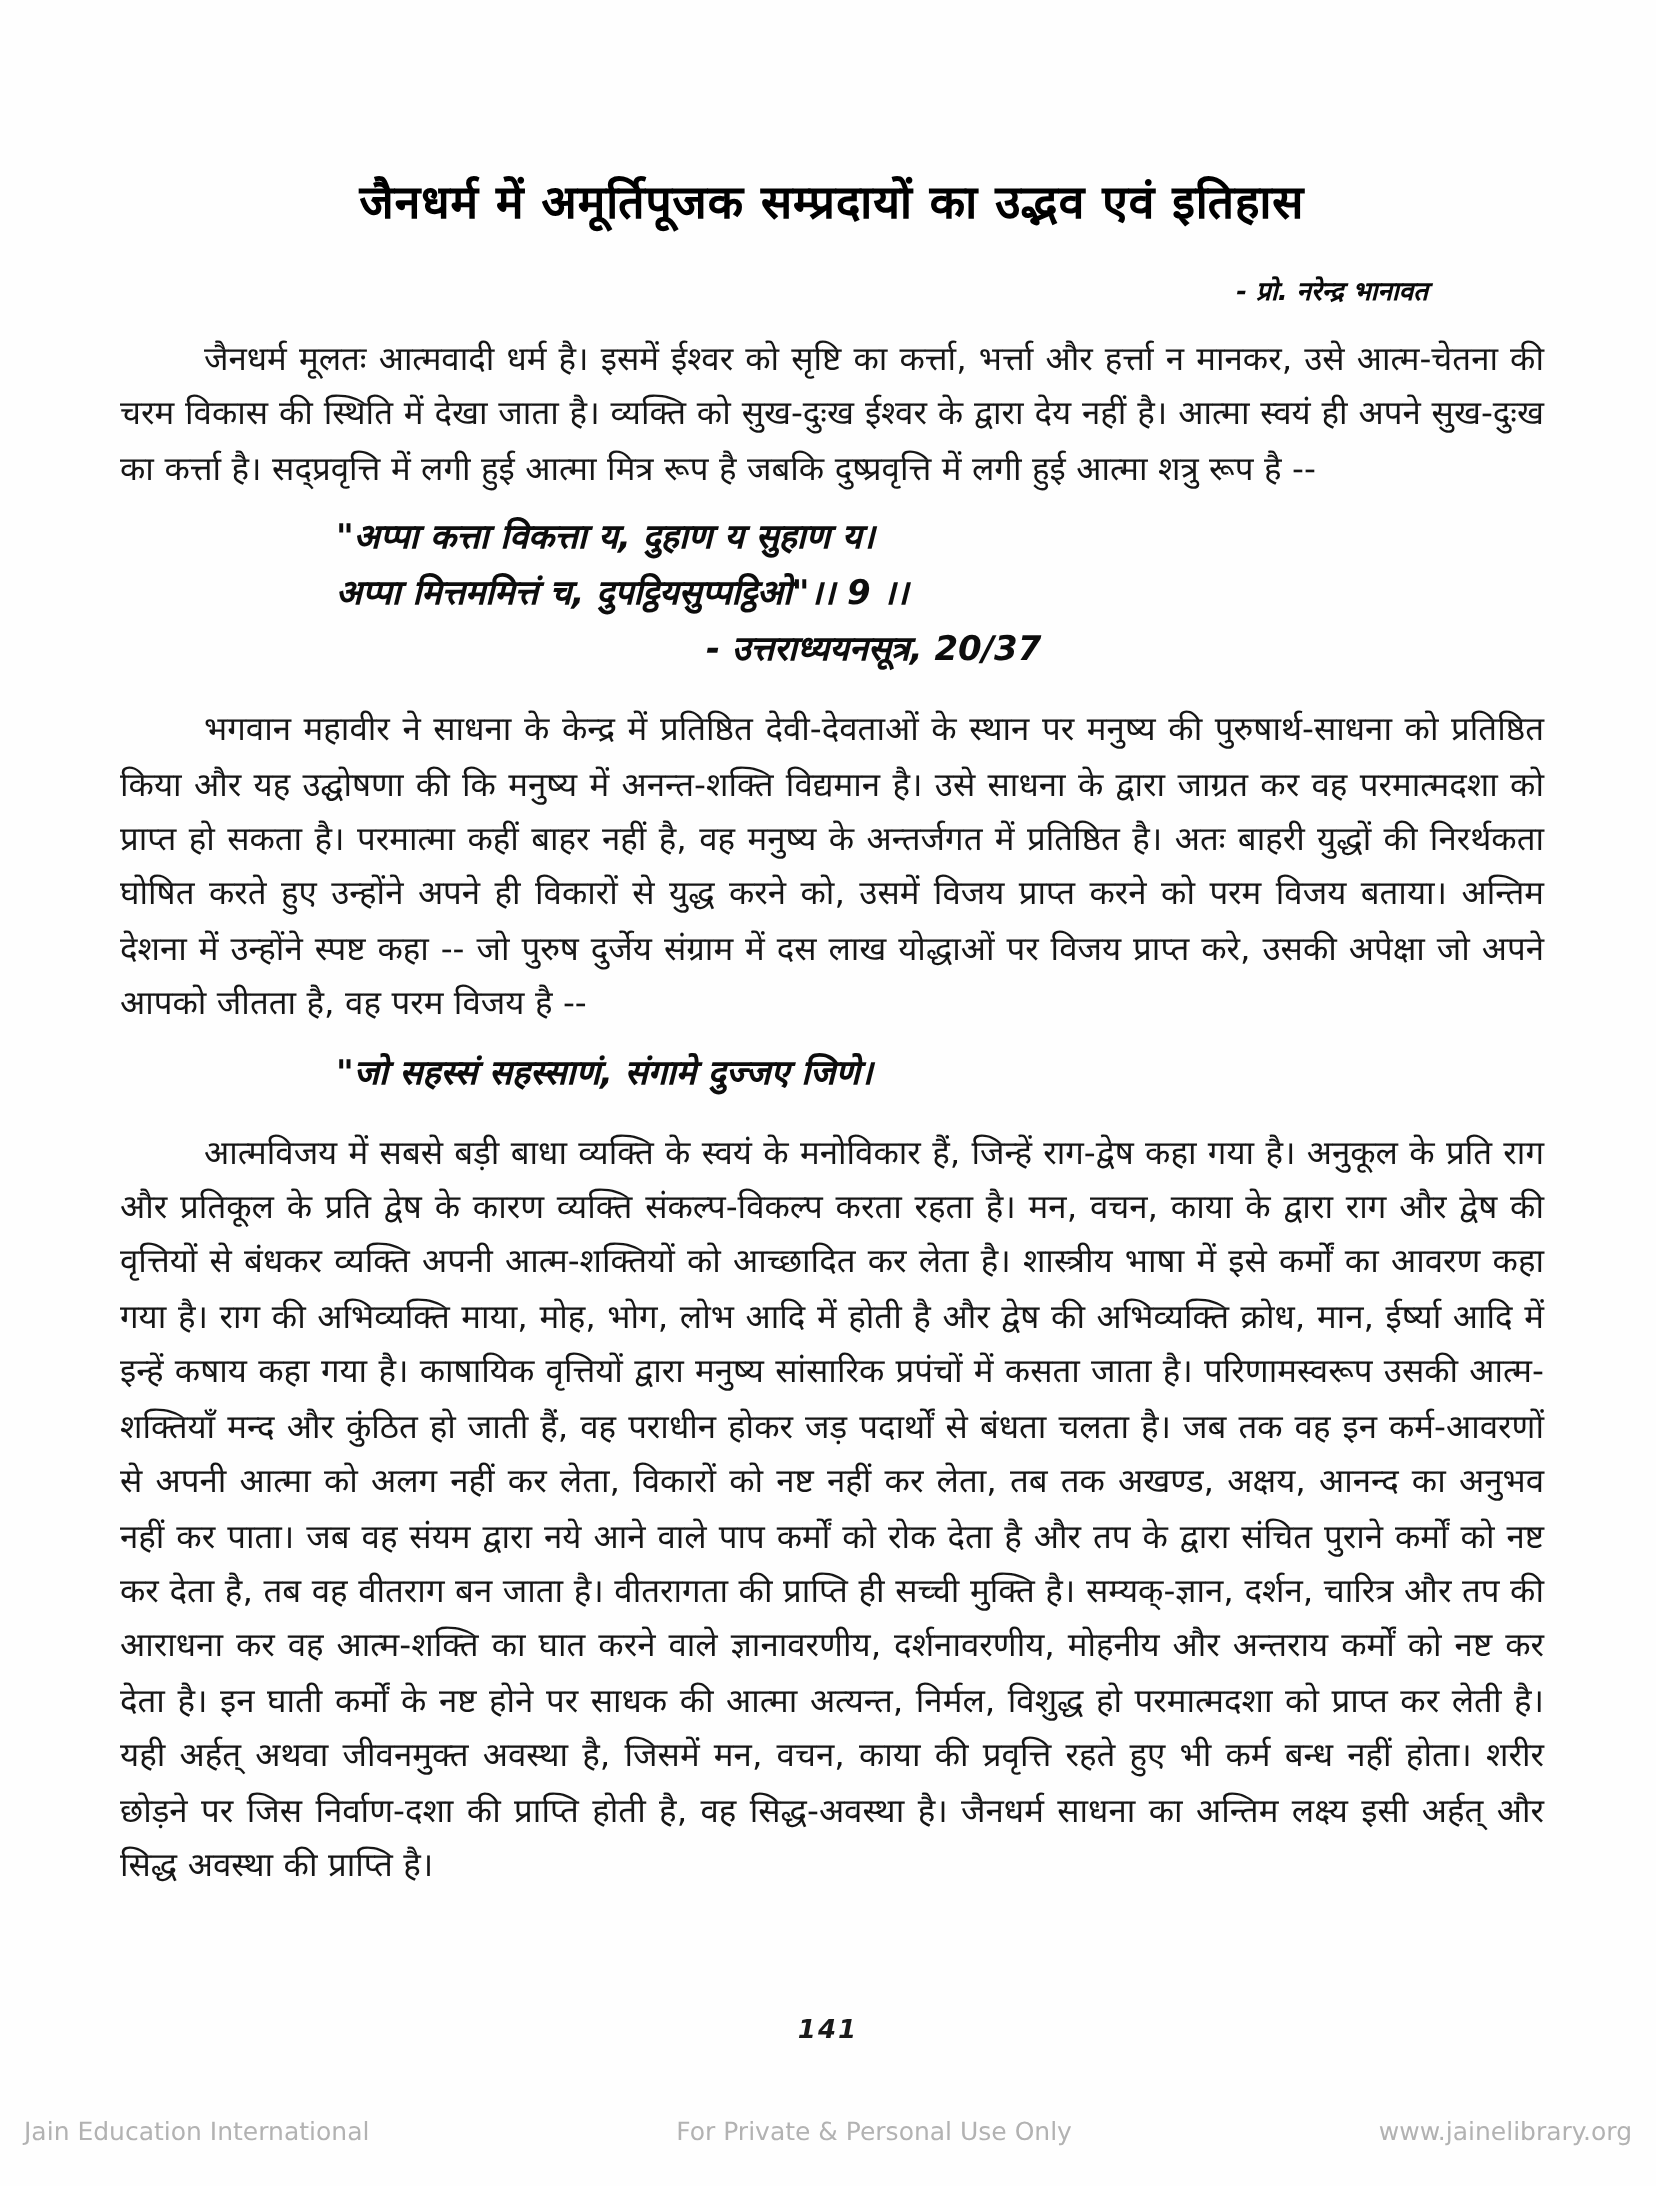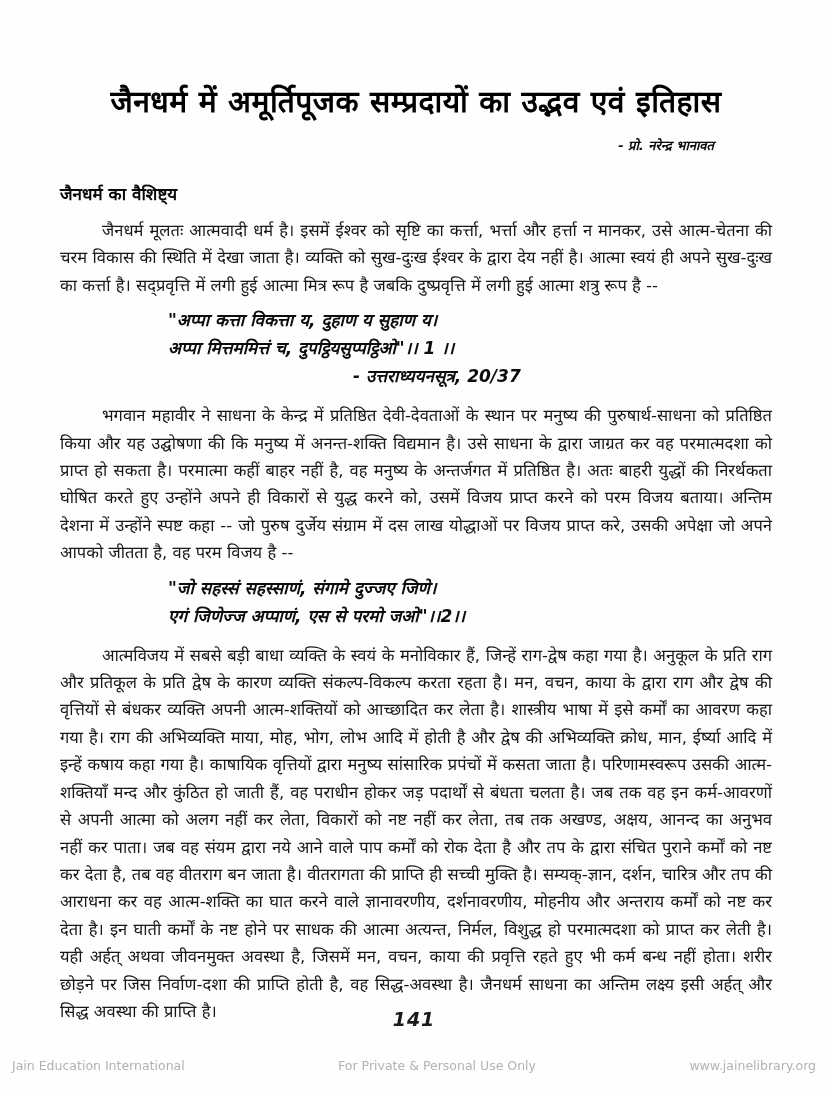--- a/index.html
+++ b/index.html
@@ -20,21 +20,21 @@
   }
   .content {
     position: absolute;
     left: 60px;
     top: 0;
     width: 712px;
   }
   .doc-title {
     margin-top: 82px;
     text-align: center;
-    font-size: 30px;
+    font-size: 23px;
     line-height: 40px;
     font-weight: 700;
     color: #000;
     letter-spacing: 0.5px;
   }
   .author {
     margin-top: 14px;
     padding-right: 58px;
     text-align: right;
     font-size: 13px;
@@ -70,21 +70,21 @@
   .verse-attrib {
     margin-left: 185px;
     font-weight: 700;
   }
   .page-number {
     position: absolute;
     left: 0;
     top: 1008px;
     width: 100%;
     text-align: center;
-    font-size: 19px;
+    font-size: 13px;
     font-weight: 700;
     font-style: italic;
     color: #1a1a1a;
     letter-spacing: 1px;
   }
   .footer {
     position: absolute;
     left: 0;
     top: 1058px;
     width: 100%;
@@ -102,35 +102,33 @@
 </head>
 <body>
 
 <div class="page">
   <div class="content">
 
     <div class="doc-title">जैनधर्म में अमूर्तिपूजक सम्प्रदायों का उद्भव एवं इतिहास</div>
 
     <div class="author">- प्रो. नरेन्द्र भानावत</div>
 
-    <div class="section-heading">जैनधर्म का वैशिष्ट्य</div>
 
     <div class="para">जैनधर्म मूलतः आत्मवादी धर्म है। इसमें ईश्वर को सृष्टि का कर्त्ता, भर्त्ता और हर्त्ता न मानकर, उसे आत्म-चेतना की चरम विकास की स्थिति में देखा जाता है। व्यक्ति को सुख-दुःख ईश्वर के द्वारा देय नहीं है। आत्मा स्वयं ही अपने सुख-दुःख का कर्त्ता है। सद्प्रवृत्ति में लगी हुई आत्मा मित्र रूप है जबकि दुष्प्रवृत्ति में लगी हुई आत्मा शत्रु रूप है --</div>
 
     <div class="verse-block">
       <div>"अप्पा कत्ता विकत्ता य, दुहाण य सुहाण य।</div>
-      <div>अप्पा मित्तममित्तं च, दुपट्ठियसुप्पट्ठिओ"।। 1 ।।</div>
+      <div>अप्पा मित्तममित्तं च, दुपट्ठियसुप्पट्ठिओ"।। 9 ।।</div>
       <div class="verse-attrib">- उत्तराध्ययनसूत्र, 20/37</div>
     </div>
 
     <div class="para">भगवान महावीर ने साधना के केन्द्र में प्रतिष्ठित देवी-देवताओं के स्थान पर मनुष्य की पुरुषार्थ-साधना को प्रतिष्ठित किया और यह उद्घोषणा की कि मनुष्य में अनन्त-शक्ति विद्यमान है। उसे साधना के द्वारा जाग्रत कर वह परमात्मदशा को प्राप्त हो सकता है। परमात्मा कहीं बाहर नहीं है, वह मनुष्य के अन्तर्जगत में प्रतिष्ठित है। अतः बाहरी युद्धों की निरर्थकता घोषित करते हुए उन्होंने अपने ही विकारों से युद्ध करने को, उसमें विजय प्राप्त करने को परम विजय बताया। अन्तिम देशना में उन्होंने स्पष्ट कहा -- जो पुरुष दुर्जेय संग्राम में दस लाख योद्धाओं पर विजय प्राप्त करे, उसकी अपेक्षा जो अपने आपको जीतता है, वह परम विजय है --</div>
 
     <div class="verse-block">
       <div>"जो सहस्सं सहस्साणं, संगामे दुज्जए जिणे।</div>
-      <div>एगं जिणेज्ज अप्पाणं, एस से परमो जओ"।।2।।</div>
     </div>
 
     <div class="para">आत्मविजय में सबसे बड़ी बाधा व्यक्ति के स्वयं के मनोविकार हैं, जिन्हें राग-द्वेष कहा गया है। अनुकूल के प्रति राग और प्रतिकूल के प्रति द्वेष के कारण व्यक्ति संकल्प-विकल्प करता रहता है। मन, वचन, काया के द्वारा राग और द्वेष की वृत्तियों से बंधकर व्यक्ति अपनी आत्म-शक्तियों को आच्छादित कर लेता है। शास्त्रीय भाषा में इसे कर्मों का आवरण कहा गया है। राग की अभिव्यक्ति माया, मोह, भोग, लोभ आदि में होती है और द्वेष की अभिव्यक्ति क्रोध, मान, ईर्ष्या आदि में इन्हें कषाय कहा गया है। काषायिक वृत्तियों द्वारा मनुष्य सांसारिक प्रपंचों में कसता जाता है। परिणामस्वरूप उसकी आत्म-शक्तियाँ मन्द और कुंठित हो जाती हैं, वह पराधीन होकर जड़ पदार्थों से बंधता चलता है। जब तक वह इन कर्म-आवरणों से अपनी आत्मा को अलग नहीं कर लेता, विकारों को नष्ट नहीं कर लेता, तब तक अखण्ड, अक्षय, आनन्द का अनुभव नहीं कर पाता। जब वह संयम द्वारा नये आने वाले पाप कर्मों को रोक देता है और तप के द्वारा संचित पुराने कर्मों को नष्ट कर देता है, तब वह वीतराग बन जाता है। वीतरागता की प्राप्ति ही सच्ची मुक्ति है। सम्यक्-ज्ञान, दर्शन, चारित्र और तप की आराधना कर वह आत्म-शक्ति का घात करने वाले ज्ञानावरणीय, दर्शनावरणीय, मोहनीय और अन्तराय कर्मों को नष्ट कर देता है। इन घाती कर्मों के नष्ट होने पर साधक की आत्मा अत्यन्त, निर्मल, विशुद्ध हो परमात्मदशा को प्राप्त कर लेती है। यही अर्हत् अथवा जीवनमुक्त अवस्था है, जिसमें मन, वचन, काया की प्रवृत्ति रहते हुए भी कर्म बन्ध नहीं होता। शरीर छोड़ने पर जिस निर्वाण-दशा की प्राप्ति होती है, वह सिद्ध-अवस्था है। जैनधर्म साधना का अन्तिम लक्ष्य इसी अर्हत् और सिद्ध अवस्था की प्राप्ति है।</div>
 
   </div>
 
   <div class="page-number">141</div>
 
   <div class="footer">
     <span>Jain Education International</span>

